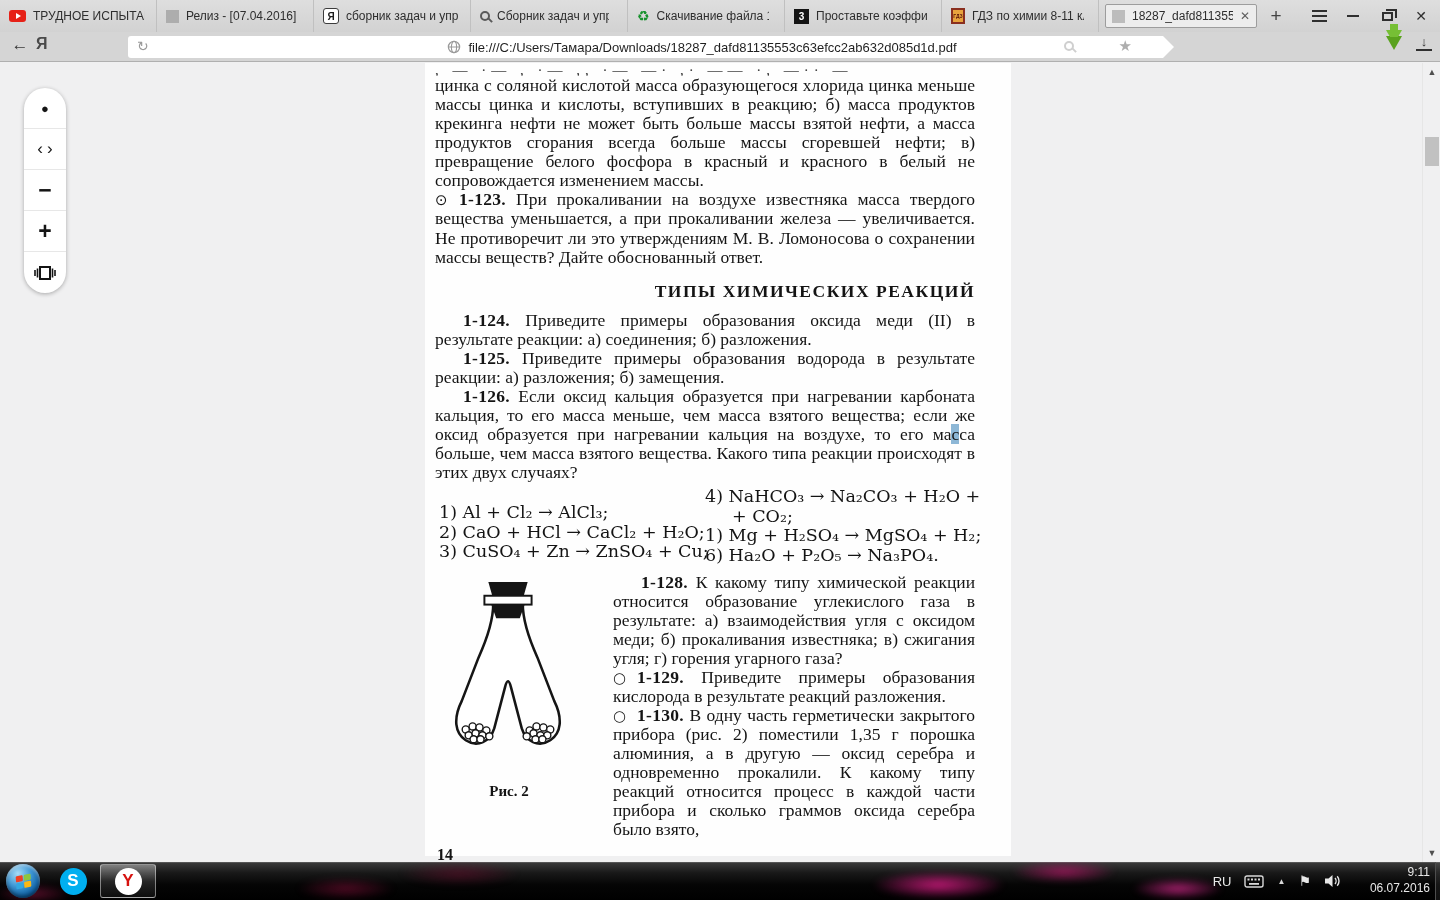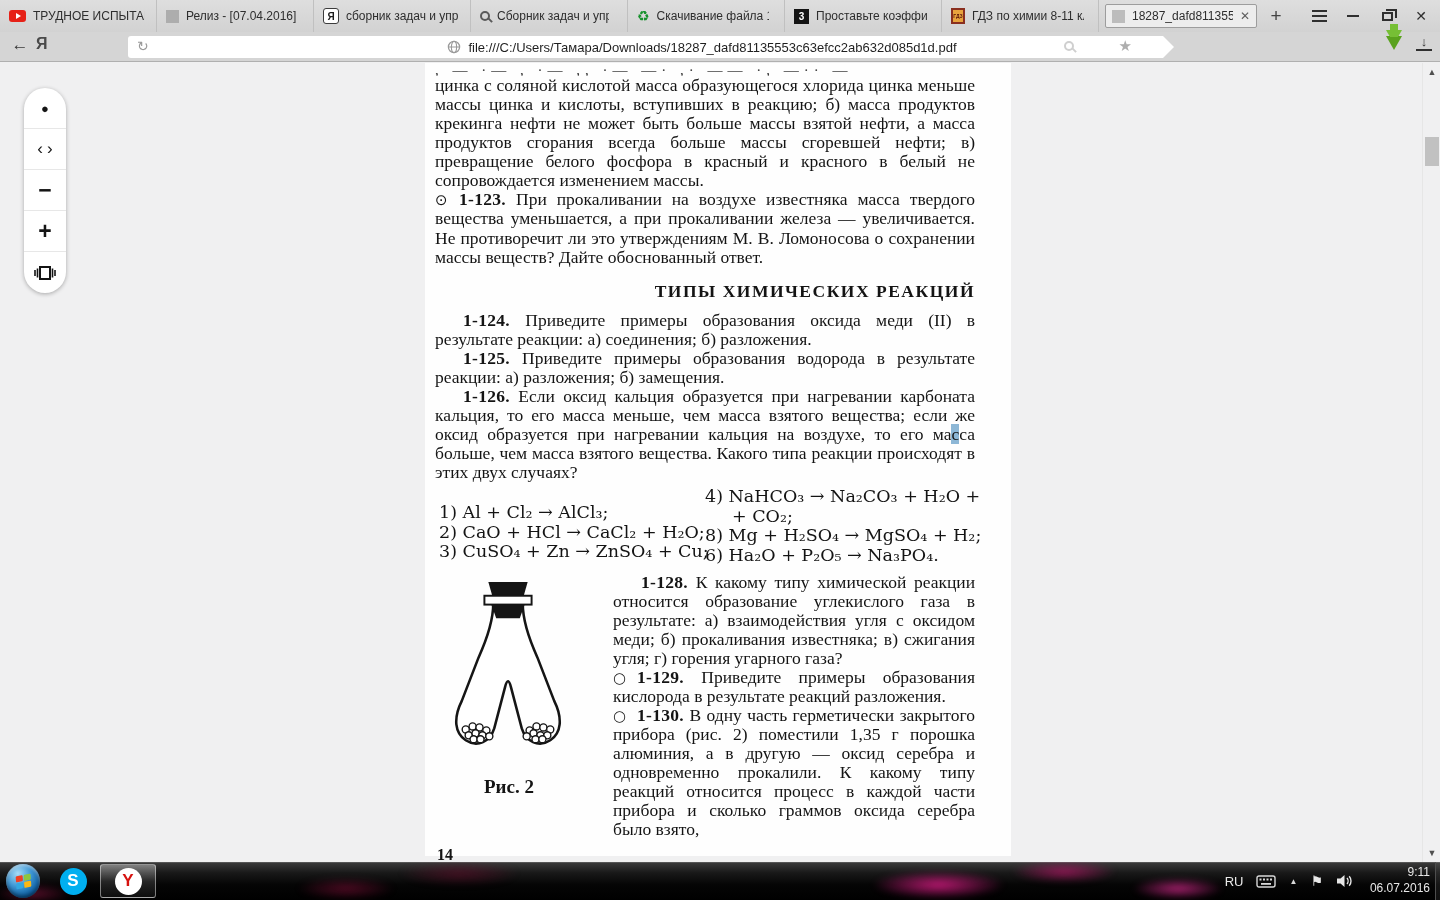--- a/index.html
+++ b/index.html
@@ -88,21 +88,21 @@
   .para b { letter-spacing:.3px; }
   .marker { display:inline-block; text-indent:0; width:24px; font-family:"DejaVu Sans",sans-serif; font-size:15px; }
   .pdf-heading { font-weight:bold; letter-spacing:1.5px; margin:15px 0 10px 2px; font-size:17.5px; text-align:right; }
   .hl { background:#8db7d6; }
   .equations { display:flex; margin:5px 0 4px 4px; font-family:"DejaVu Serif",serif; }
   .eq-col { line-height:1.12; white-space:nowrap; }
   .eq-left { width:266px;margin-top:16px; }
   .eq-indent { margin-left:27px; }
   .figrow { display:flex; margin-top:7px; }
   .figcol { width:178px; flex:0 0 178px; padding:8px 0 0 14px; }
-  .figcaption { width:120px; text-align:center; font-weight:bold; font-size:19px; margin-top:20px; }
+  .figcaption { width:120px; text-align:center; font-weight:bold; font-size:15px; margin-top:26px; }
   .figtextcol { flex:1; }
   .pagenum { font-weight:bold; font-size:16px; margin:6px 0 0 2px; text-align:left; }
 
   
   .scrollbar { position:absolute; right:0; top:0; width:18px; height:799px; background:#f0f0f1; border-left:1px solid #e6e6e6; }
   .scroll-arrow { position:absolute; left:0; width:18px; height:14px; color:#4f4f4f; font-size:9px;
     text-align:center; line-height:14px; }
   .scroll-up { top:2px; } .scroll-down { bottom:2px; }
   .scroll-thumb { position:absolute; left:2px; top:74px; width:14px; height:29px; background:#c1c1c1; }
 
@@ -135,21 +135,21 @@
     font-size:17px; font-weight:bold; display:flex; align-items:center; justify-content:center; }
   .task-yandex { width:56px; height:34px; margin:2px 0 2px 4px; border-radius:3px;
     background:linear-gradient(rgba(255,255,255,.38), rgba(255,255,255,.12) 50%, rgba(255,255,255,.05));
     border:1px solid rgba(255,255,255,.45); display:flex; align-items:center; justify-content:center; }
   .ya-circle { width:27px; height:27px; border-radius:50%; background:#fff; color:#d6120f;
     font-size:17px; font-weight:bold; display:flex; align-items:center; justify-content:center; }
   .tray { position:absolute; right:10px; top:0; height:38px; display:flex; align-items:center; gap:13px; color:#e8e8e8; }
   .tray-lang { font-size:13px; }
   .tray-up { font-size:8px; color:#d9d9d9; }
   .tray-flag { font-family:"DejaVu Sans",sans-serif; font-size:14px; }
-  .tray-clock { text-align:right; font-size:12px; line-height:1.3; margin-left:4px; }
+  .tray-clock { text-align:right; font-size:12px; line-height:1.3; margin-left:16px; }
   .show-desktop { position:absolute; right:0; top:0; width:5px; height:38px;
     border-left:1px solid #4e4e4e; background:rgba(255,255,255,.07); }
 </style>
 </head>
 <body>
 
 <div class="tabstrip">
   <div class="tab">
     <span class="fav fav-youtube"></span>
     <span class="tab-title">ТРУДНОЕ ИСПЫТАНИ</span>
@@ -232,21 +232,21 @@
 
       <div class="equations">
         <div class="eq-col eq-left">
           <div>1)  Al + Cl₂ → AlCl₃;</div>
           <div>2)  CaO + HCl → CaCl₂ + H₂O;</div>
           <div>3)  CuSO₄ + Zn → ZnSO₄ + Cu;</div>
         </div>
         <div class="eq-col">
           <div>4)  NaHCO₃ → Na₂CO₃ + H₂O  +</div>
           <div class="eq-indent">+ CO₂;</div>
-          <div>8)  Mg + H₂SO₄ → MgSO₄ + H₂;</div>
+          <div>1)  Mg + H₂SO₄ → MgSO₄ + H₂;</div>
           <div>6)  Ha₂O + P₂O₅ → Na₃PO₄.</div>
         </div>
       </div>
 
       <div class="figrow">
         <div class="figcol">
           <svg width="118" height="172" viewBox="0 0 120 175">
             <path d="M45,23 C45,40 40,56 30,78 L13,122 C4,140 6,155 17,162 C29,170 42,163 46,150 L57,108 C59,100 61,100 63,108 L74,150 C78,163 91,170 103,162 C114,155 116,140 107,122 L90,78 C80,56 75,40 75,23" fill="#ffffff" stroke="#151515" stroke-width="2.6" stroke-linejoin="round"></path>
             <polygon points="40,1 80,1 76,15 44,15" fill="#151515"></polygon>
             <rect x="36" y="15" width="48" height="9" fill="#ffffff" stroke="#151515" stroke-width="2"></rect>

